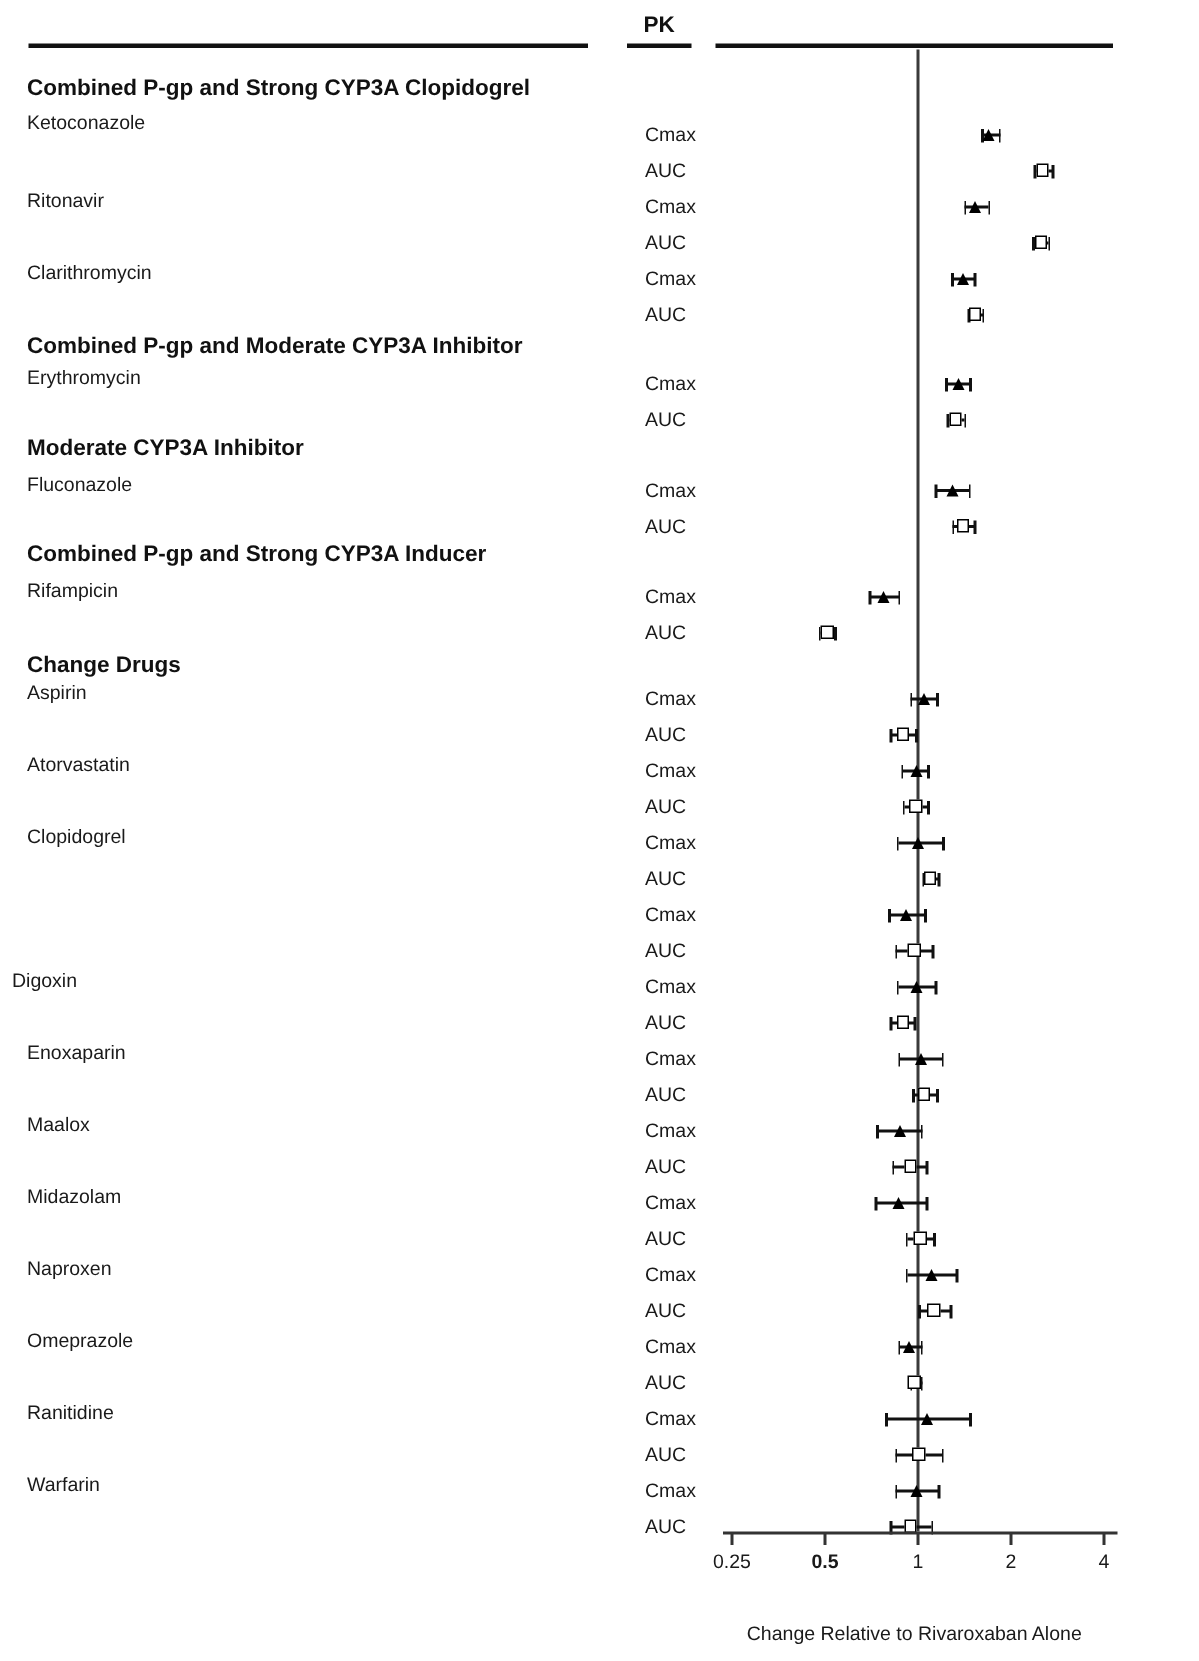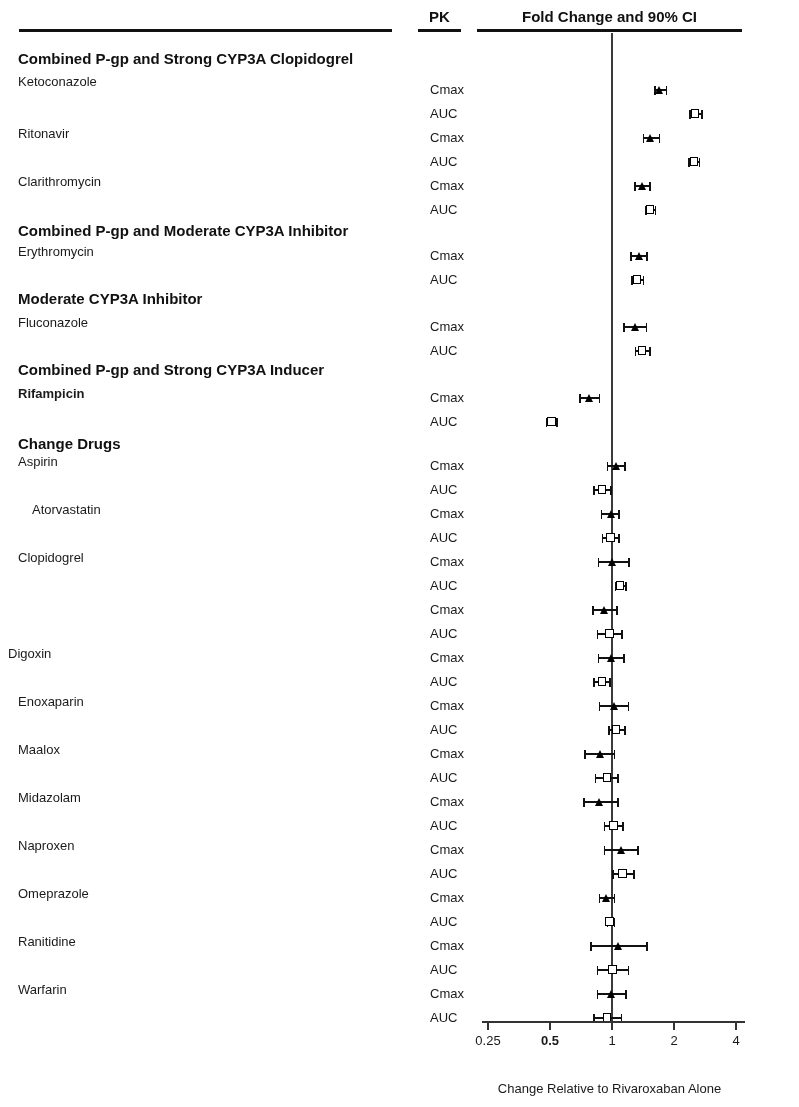--- a/index.html
+++ b/index.html
@@ -40,21 +40,20 @@
   .tick{width:1.6px;height:8px;background:#333;}
   .tick-label{font-size:13px;color:#1a1a1a;text-align:center;}
   .caption{font-size:13px;color:#1a1a1a;text-align:center;}
 </style>
 </head>
 <body>
 
 <div id="page">
 
   <div class="abs colhead" style="left:418px;top:8px;width:43px;">PK</div>
-  <div class="abs colhead" style="left:477px;top:8px;width:265px;">Fold Change and 90% CI</div>
 
   <div class="abs rule" style="left:19px;top:29px;width:373px;"></div>
   <div class="abs rule" style="left:418px;top:29px;width:43px;"></div>
   <div class="abs rule" style="left:477px;top:29px;width:265px;"></div>
 
   <div id="plot-body" class="abs" style="left:0;top:0;width:799px;height:1107px;">
       <div class="ref-line abs" style="left: 611.25px; top: 33px; height: 988px;"></div>
       <div class="section-header abs" style="left: 18px; top: 50px;">Combined P-gp and Strong CYP3A Clopidogrel</div>
       <div class="drug-label abs" style="left: 18px; top: 74px; text-align: center;">Ketoconazole</div>
       <div class="pk-label abs" style="left: 430px; top: 82px;">Cmax</div>
@@ -107,21 +106,21 @@
       <div class="ci-bar abs" style="left: 623.72px; top: 326.25px; width: 22.7405px;"></div>
       <div class="ci-cap abs" style="left: 622.92px; top: 322.5px;"></div>
       <div class="ci-cap abs" style="left: 645.661px; top: 322.5px;"></div>
       <div class="marker-tri abs" style="left: 630.968px; top: 322.5px;"></div>
       <div class="pk-label abs" style="left: 430px; top: 343px;">AUC</div>
       <div class="ci-bar abs" style="left: 635.468px; top: 350.25px; width: 14.5712px;"></div>
       <div class="ci-cap abs" style="left: 634.668px; top: 346.5px;"></div>
       <div class="ci-cap abs" style="left: 649.239px; top: 346.5px;"></div>
       <div class="marker-sq abs" style="left: 637.983px; top: 346.25px;"></div>
       <div class="section-header abs" style="left: 18px; top: 361px;">Combined P-gp and Strong CYP3A Inducer</div>
-      <div class="drug-label abs" style="left: 18px; top: 386px; font-weight: bold;">Rifampicin</div>
+      <div class="drug-label abs" style="left: 18px; top: 386px;">Rifampicin</div>
       <div class="pk-label abs" style="left: 430px; top: 390px;">Cmax</div>
       <div class="ci-bar abs" style="left: 580.096px; top: 397.25px; width: 19.4469px;"></div>
       <div class="ci-cap abs" style="left: 579.296px; top: 393.5px;"></div>
       <div class="ci-cap abs" style="left: 598.743px; top: 393.5px;"></div>
       <div class="marker-tri abs" style="left: 585.276px; top: 393.5px;"></div>
       <div class="pk-label abs" style="left: 430px; top: 414px;">AUC</div>
       <div class="ci-bar abs" style="left: 546.349px; top: 421.25px; width: 10.5353px;"></div>
       <div class="ci-cap abs" style="left: 545.549px; top: 417.5px;"></div>
       <div class="ci-cap abs" style="left: 556.084px; top: 417.5px;"></div>
       <div class="marker-sq abs" style="left: 547.021px; top: 417.25px;"></div>
@@ -130,21 +129,21 @@
       <div class="pk-label abs" style="left: 430px; top: 458px;">Cmax</div>
       <div class="ci-bar abs" style="left: 607.412px; top: 465.25px; width: 17.8638px;"></div>
       <div class="ci-cap abs" style="left: 606.612px; top: 461.5px;"></div>
       <div class="ci-cap abs" style="left: 624.476px; top: 461.5px;"></div>
       <div class="marker-tri abs" style="left: 611.864px; top: 461.5px;"></div>
       <div class="pk-label abs" style="left: 430px; top: 482px;">AUC</div>
       <div class="ci-bar abs" style="left: 594.249px; top: 489.25px; width: 16.8519px;"></div>
       <div class="ci-cap abs" style="left: 593.449px; top: 485.5px;"></div>
       <div class="ci-cap abs" style="left: 610.301px; top: 485.5px;"></div>
       <div class="marker-sq abs" style="left: 597.826px; top: 485.25px;"></div>
-      <div class="drug-label abs" style="left: 32px; top: 502px;">Atorvastatin</div>
+      <div class="drug-label abs" style="left: 18px; top: 502px;">Atorvastatin</div>
       <div class="pk-label abs" style="left: 430px; top: 506px;">Cmax</div>
       <div class="ci-bar abs" style="left: 601.576px; top: 513.25px; width: 17.3076px;"></div>
       <div class="ci-cap abs" style="left: 600.776px; top: 509.5px;"></div>
       <div class="ci-cap abs" style="left: 618.084px; top: 509.5px;"></div>
       <div class="marker-tri abs" style="left: 606.601px; top: 509.5px;"></div>
       <div class="pk-label abs" style="left: 430px; top: 530px;">AUC</div>
       <div class="ci-bar abs" style="left: 602.576px; top: 537.25px; width: 16.3081px;"></div>
       <div class="ci-cap abs" style="left: 601.776px; top: 533.5px;"></div>
       <div class="ci-cap abs" style="left: 618.084px; top: 533.5px;"></div>
       <div class="marker-sq abs" style="left: 606.351px; top: 533.25px;"></div>

